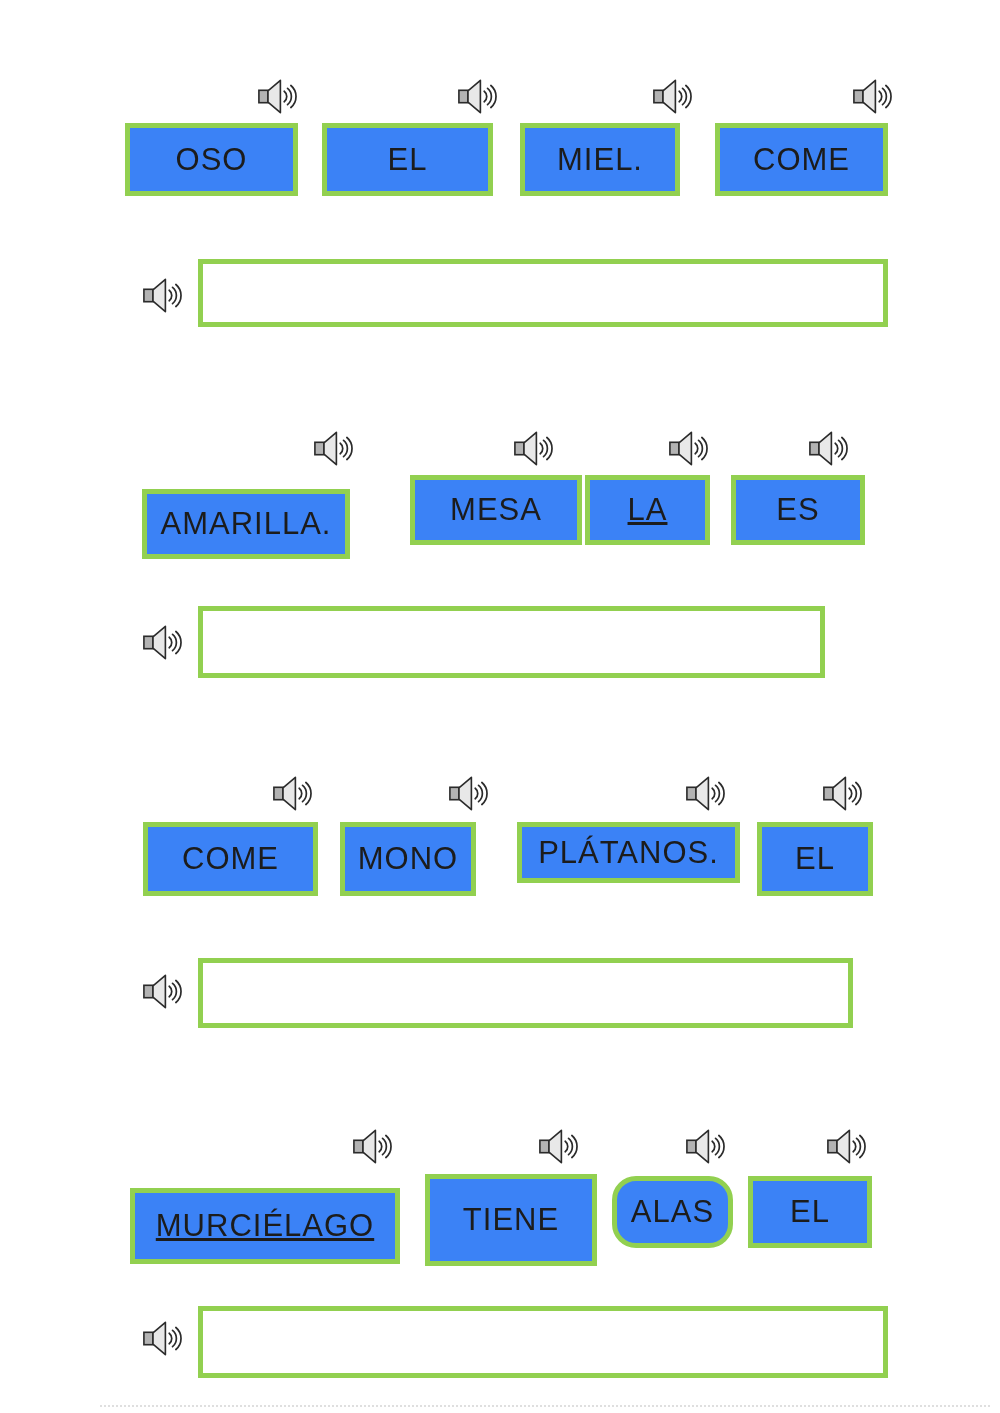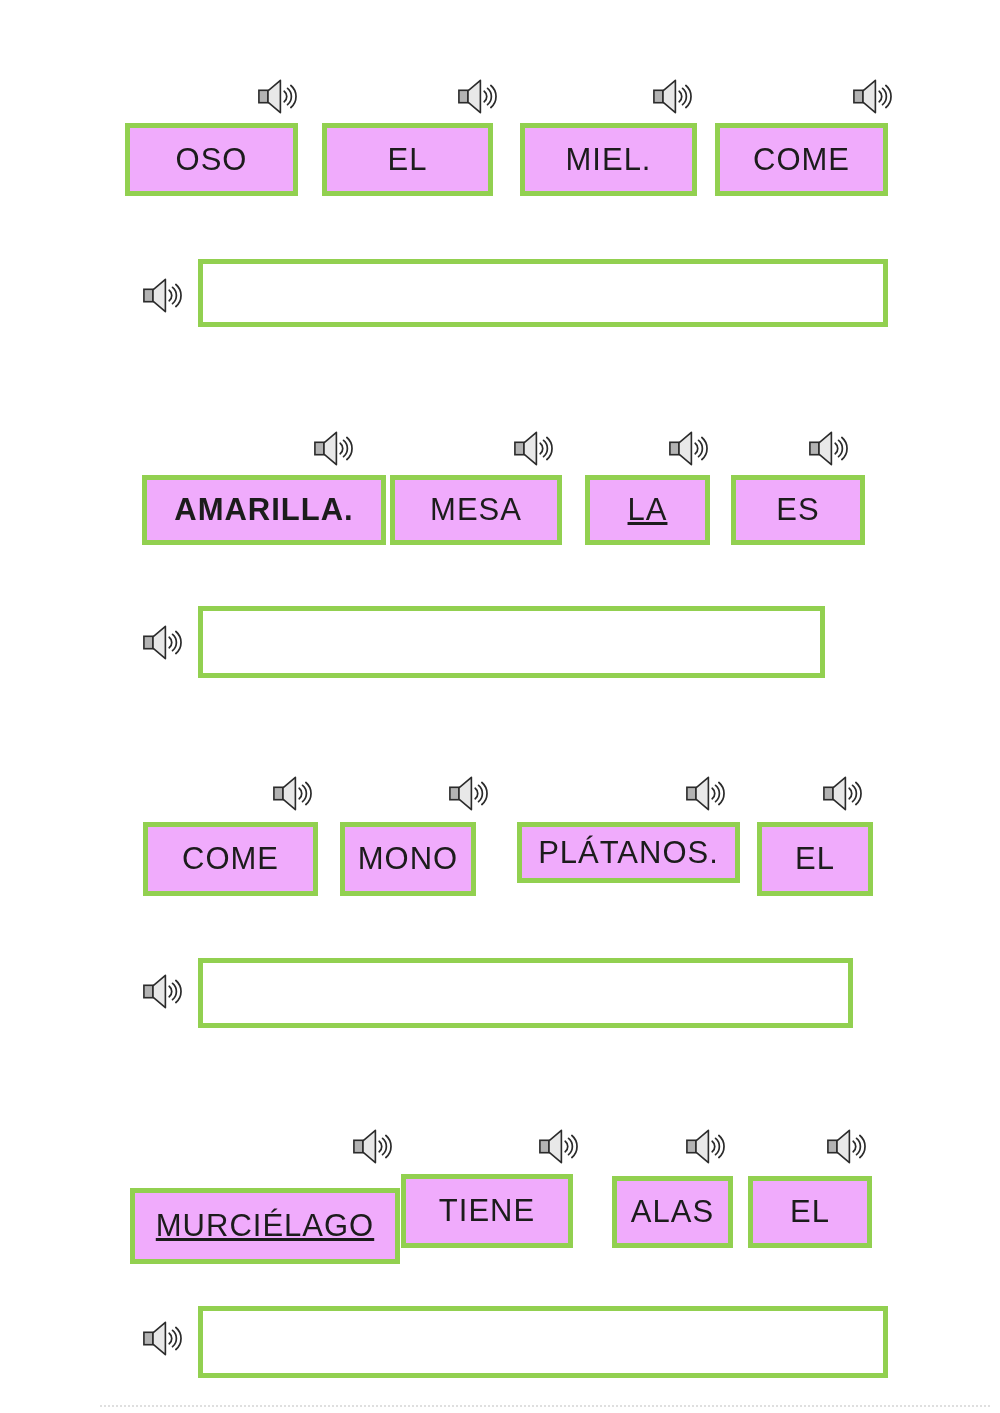--- a/index.html
+++ b/index.html
@@ -6,21 +6,21 @@
   body{
     width:1000px;height:1413px;position:relative;
     background:#ffffff;
     font-family:"Liberation Sans", sans-serif;
     color:#1b1b1b;
     overflow:hidden;
   }
   .abs{position:absolute;box-sizing:border-box;}
   .wordbox{
     border:5px solid var(--green,#92d050);
-    background:#f0abfc;
+    background:#3b82f6;
     display:flex;align-items:center;justify-content:center;
     font-size:31px;letter-spacing:1px;color:#1c1c1c;
     cursor:grab;
   }
   .answerbox{
     border:5px solid var(--green,#92d050);
     background:#ffffff;
   }
   .spk{
     display:inline-block;line-height:0;cursor:pointer;
@@ -66,21 +66,21 @@
       <rect x="2" y="12.5" width="9.5" height="13" fill="#b3b3b3" stroke="#2b2b2b" stroke-width="1.7"></rect>
       <polygon points="11.5,13 24.5,2 24.5,36 11.5,25" fill="#e8e8e8" stroke="#2b2b2b" stroke-width="1.7" stroke-linejoin="round"></polygon>
       <path d="M28.5 13.5 A 7 7 0 0 1 28.5 24.5" fill="none" stroke="#2b2b2b" stroke-width="1.8" stroke-linecap="round"></path>
       <path d="M32 10.5 A 11 11 0 0 1 32 27.5" fill="none" stroke="#2b2b2b" stroke-width="1.8" stroke-linecap="round"></path>
       <path d="M35.5 7.5 A 15 15 0 0 1 35.5 30.5" fill="none" stroke="#2b2b2b" stroke-width="1.8" stroke-linecap="round"></path>
     </svg>
   </span>
 
 <div class="wordbox abs" style="left:125px;top:123px;width:173px;height:73px;">OSO</div>
 <div class="wordbox abs" style="left:322px;top:123px;width:171px;height:73px;">EL</div>
-<div class="wordbox abs" style="left:520px;top:123px;width:177px;height:73px;">MIEL.</div>
+<div class="wordbox abs" style="left:520px;top:123px;width:160px;height:73px;">MIEL.</div>
 <div class="wordbox abs" style="left:715px;top:123px;width:173px;height:73px;">COME</div>
 
 <span class="spk abs" style="left:142px;top:277px;">
     <svg width="42" height="37" viewBox="0 0 44 38" aria-label="speaker-audio">
       <rect x="2" y="12.5" width="9.5" height="13" fill="#b3b3b3" stroke="#2b2b2b" stroke-width="1.7"></rect>
       <polygon points="11.5,13 24.5,2 24.5,36 11.5,25" fill="#e8e8e8" stroke="#2b2b2b" stroke-width="1.7" stroke-linejoin="round"></polygon>
       <path d="M28.5 13.5 A 7 7 0 0 1 28.5 24.5" fill="none" stroke="#2b2b2b" stroke-width="1.8" stroke-linecap="round"></path>
       <path d="M32 10.5 A 11 11 0 0 1 32 27.5" fill="none" stroke="#2b2b2b" stroke-width="1.8" stroke-linecap="round"></path>
       <path d="M35.5 7.5 A 15 15 0 0 1 35.5 30.5" fill="none" stroke="#2b2b2b" stroke-width="1.8" stroke-linecap="round"></path>
     </svg>
@@ -117,22 +117,22 @@
 <span class="spk abs" style="left:808px;top:430px;">
     <svg width="42" height="37" viewBox="0 0 44 38" aria-label="speaker-audio">
       <rect x="2" y="12.5" width="9.5" height="13" fill="#b3b3b3" stroke="#2b2b2b" stroke-width="1.7"></rect>
       <polygon points="11.5,13 24.5,2 24.5,36 11.5,25" fill="#e8e8e8" stroke="#2b2b2b" stroke-width="1.7" stroke-linejoin="round"></polygon>
       <path d="M28.5 13.5 A 7 7 0 0 1 28.5 24.5" fill="none" stroke="#2b2b2b" stroke-width="1.8" stroke-linecap="round"></path>
       <path d="M32 10.5 A 11 11 0 0 1 32 27.5" fill="none" stroke="#2b2b2b" stroke-width="1.8" stroke-linecap="round"></path>
       <path d="M35.5 7.5 A 15 15 0 0 1 35.5 30.5" fill="none" stroke="#2b2b2b" stroke-width="1.8" stroke-linecap="round"></path>
     </svg>
   </span>
 
-<div class="wordbox abs" style="left:142px;top:475px;width:244px;height:70px;font-weight:bold;">AMARILLA.</div>
-<div class="wordbox abs" style="left:390px;top:475px;width:172px;height:70px;">MESA</div>
+<div class="wordbox abs" style="left:142px;top:489px;width:208px;height:70px;">AMARILLA.</div>
+<div class="wordbox abs" style="left:410px;top:475px;width:172px;height:70px;">MESA</div>
 <div class="wordbox abs" style="left:585px;top:475px;width:125px;height:70px;text-decoration:underline;">LA</div>
 <div class="wordbox abs" style="left:731px;top:475px;width:134px;height:70px;">ES</div>
 
 <span class="spk abs" style="left:142px;top:624px;">
     <svg width="42" height="37" viewBox="0 0 44 38" aria-label="speaker-audio">
       <rect x="2" y="12.5" width="9.5" height="13" fill="#b3b3b3" stroke="#2b2b2b" stroke-width="1.7"></rect>
       <polygon points="11.5,13 24.5,2 24.5,36 11.5,25" fill="#e8e8e8" stroke="#2b2b2b" stroke-width="1.7" stroke-linejoin="round"></polygon>
       <path d="M28.5 13.5 A 7 7 0 0 1 28.5 24.5" fill="none" stroke="#2b2b2b" stroke-width="1.8" stroke-linecap="round"></path>
       <path d="M32 10.5 A 11 11 0 0 1 32 27.5" fill="none" stroke="#2b2b2b" stroke-width="1.8" stroke-linecap="round"></path>
       <path d="M35.5 7.5 A 15 15 0 0 1 35.5 30.5" fill="none" stroke="#2b2b2b" stroke-width="1.8" stroke-linecap="round"></path>
@@ -224,22 +224,22 @@
     <svg width="42" height="37" viewBox="0 0 44 38" aria-label="speaker-audio">
       <rect x="2" y="12.5" width="9.5" height="13" fill="#b3b3b3" stroke="#2b2b2b" stroke-width="1.7"></rect>
       <polygon points="11.5,13 24.5,2 24.5,36 11.5,25" fill="#e8e8e8" stroke="#2b2b2b" stroke-width="1.7" stroke-linejoin="round"></polygon>
       <path d="M28.5 13.5 A 7 7 0 0 1 28.5 24.5" fill="none" stroke="#2b2b2b" stroke-width="1.8" stroke-linecap="round"></path>
       <path d="M32 10.5 A 11 11 0 0 1 32 27.5" fill="none" stroke="#2b2b2b" stroke-width="1.8" stroke-linecap="round"></path>
       <path d="M35.5 7.5 A 15 15 0 0 1 35.5 30.5" fill="none" stroke="#2b2b2b" stroke-width="1.8" stroke-linecap="round"></path>
     </svg>
   </span>
 
 <div class="wordbox abs" style="left:130px;top:1188px;width:270px;height:76px;text-decoration:underline;">MURCIÉLAGO</div>
-<div class="wordbox abs" style="left:401px;top:1174px;width:172px;height:74px;">TIENE</div>
-<div class="wordbox abs" style="left:612px;top:1176px;width:121px;height:72px;">ALAS</div>
+<div class="wordbox abs" style="left:425px;top:1174px;width:172px;height:92px;">TIENE</div>
+<div class="wordbox abs" style="left:612px;top:1176px;width:121px;height:72px;border-radius:24px;">ALAS</div>
 <div class="wordbox abs" style="left:748px;top:1176px;width:124px;height:72px;">EL</div>
 
 <span class="spk abs" style="left:142px;top:1320px;">
     <svg width="42" height="37" viewBox="0 0 44 38" aria-label="speaker-audio">
       <rect x="2" y="12.5" width="9.5" height="13" fill="#b3b3b3" stroke="#2b2b2b" stroke-width="1.7"></rect>
       <polygon points="11.5,13 24.5,2 24.5,36 11.5,25" fill="#e8e8e8" stroke="#2b2b2b" stroke-width="1.7" stroke-linejoin="round"></polygon>
       <path d="M28.5 13.5 A 7 7 0 0 1 28.5 24.5" fill="none" stroke="#2b2b2b" stroke-width="1.8" stroke-linecap="round"></path>
       <path d="M32 10.5 A 11 11 0 0 1 32 27.5" fill="none" stroke="#2b2b2b" stroke-width="1.8" stroke-linecap="round"></path>
       <path d="M35.5 7.5 A 15 15 0 0 1 35.5 30.5" fill="none" stroke="#2b2b2b" stroke-width="1.8" stroke-linecap="round"></path>
     </svg>

